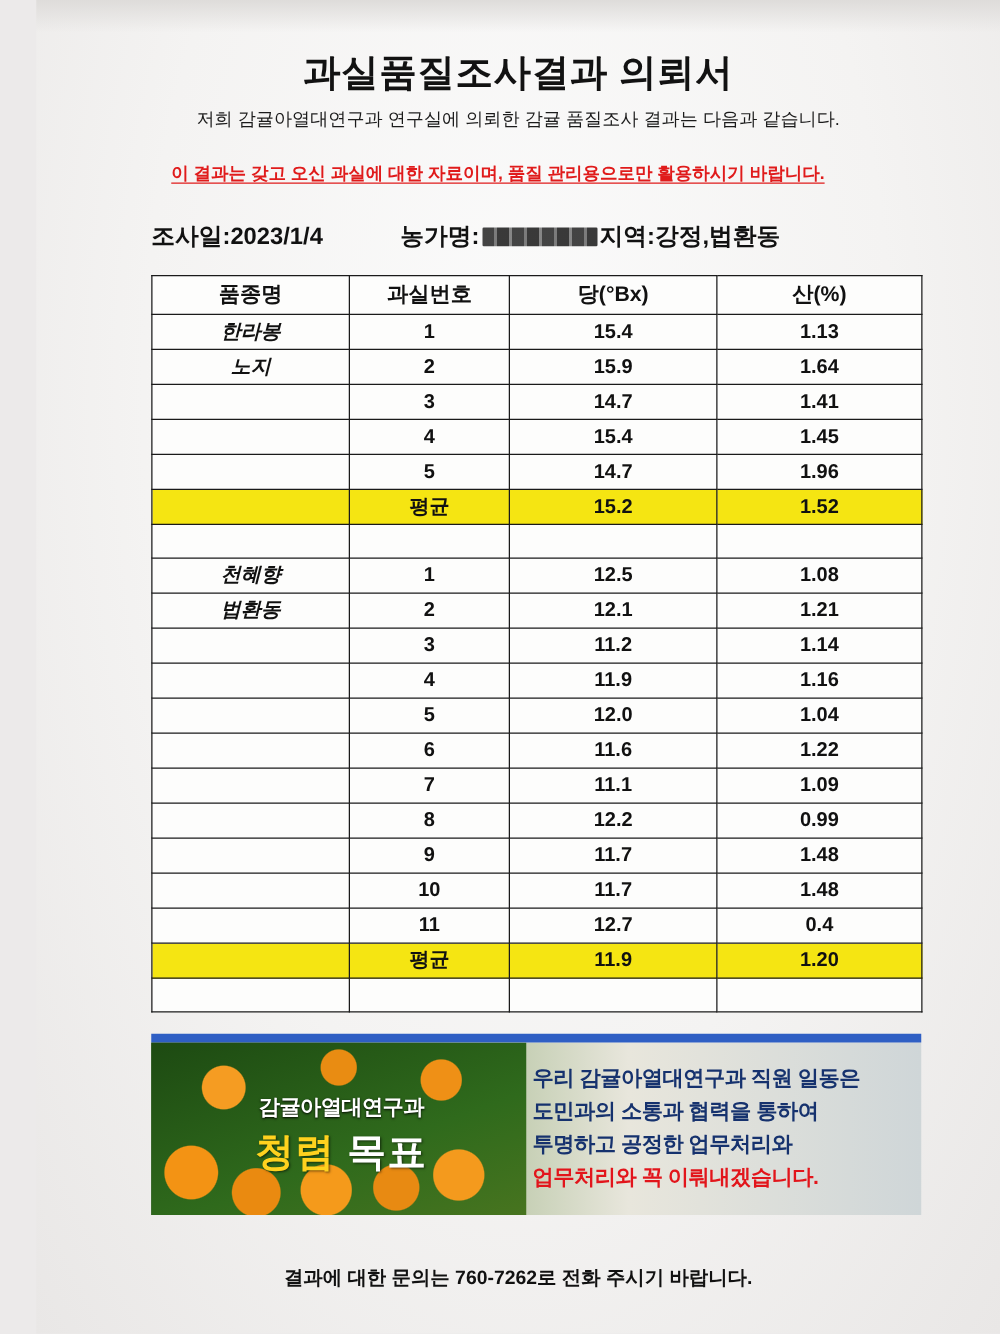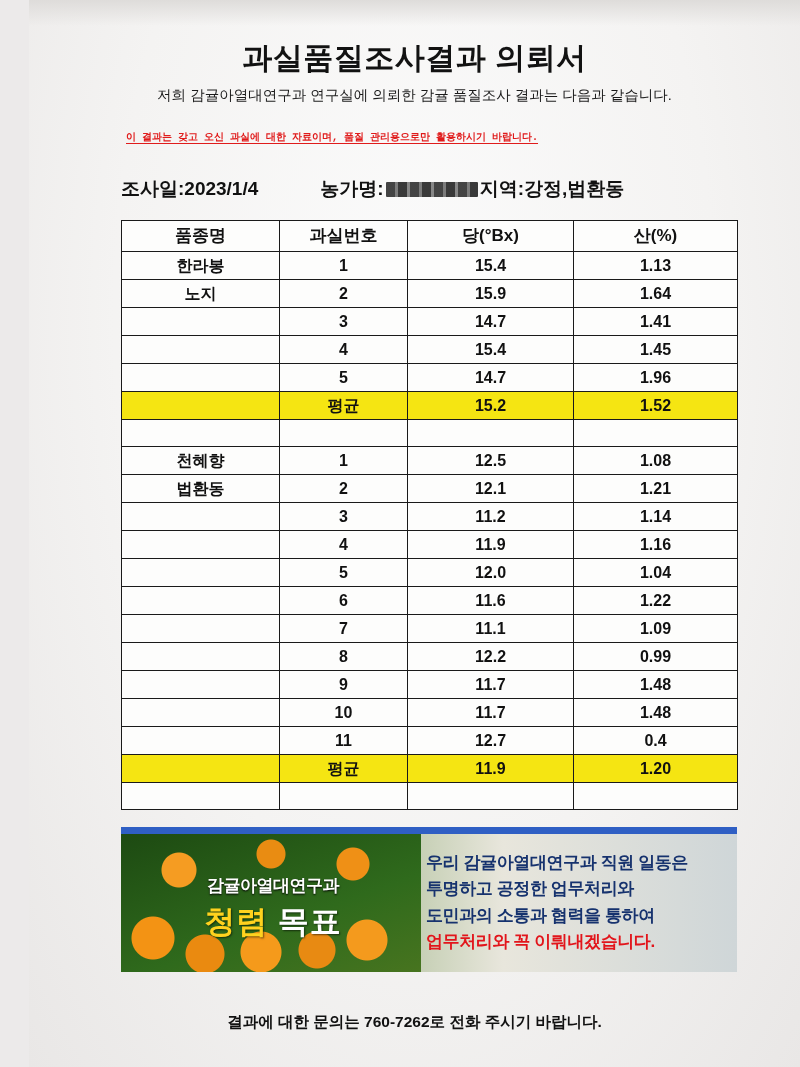--- a/index.html
+++ b/index.html
@@ -45,27 +45,26 @@
     position: absolute;
     top: 86px;
     left: 0; right: 0;
     text-align: center;
     font-size: 14.5px;
     color: #1b1b1b;
   }
   .doc-notice {
     position: absolute;
     top: 130px;
-    left: 97px;
-    font-size: 10px;
+    left: 108px;
+    font-size: 14px;
     font-weight: bold;
     color: #e01b1b;
     text-decoration: underline;
     text-underline-offset: 3px;
-    font-family: Liberation Mono, monospace;
   }
 
   .meta-row {
     position: absolute;
     top: 176px;
     left: 92px;
     right: 60px;
     font-size: 19px;
     font-weight: bold;
     color: #111;
@@ -114,21 +113,21 @@
   table.quality th {
     height: 30px;
     line-height: 30px;
     font-size: 17px;
   }
   col.c-name  { width: 158px; }
   col.c-num   { width: 128px; }
   col.c-brix  { width: 166px; }
   col.c-acid  { width: 164px; }
 
-  td.name-cell { text-align: left; padding-left: 8px; }
+  td.name-cell { text-align: left; padding-left: 8px; font-style: italic; }
   tr.avg-row td { background: #f5e512; }
   tr.blank-row td { height: 26px; }
 
   
   .watermark {
     position: absolute;
     top: 455px;
     left: 215px;
     width: 400px;
     font-size: 33px;
@@ -384,20 +383,20 @@
     <div class="oranges"></div>
     <div class="banner-left-text">
       <div class="l1">감귤아열대연구과</div>
       <div class="l2">
         <span class="a">청렴</span>
         <span class="b">목표</span>
       </div>
     </div>
     <div class="banner-right" id="banner-right">
         <div>우리 감귤아열대연구과 직원 일동은</div>
+        <div>도민과의 소통과 협력을 통하여</div>
         <div>투명하고 공정한 업무처리와</div>
-        <div>도민과의 소통과 협력을 통하여</div>
         <div class="highlight">업무처리와 꼭 이뤄내겠습니다.</div>
       </div>
   </div>
 
   <div class="footer-note">결과에 대한 문의는 760-7262로 전화 주시기 바랍니다.</div>
 </div>
 
 </body></html>

